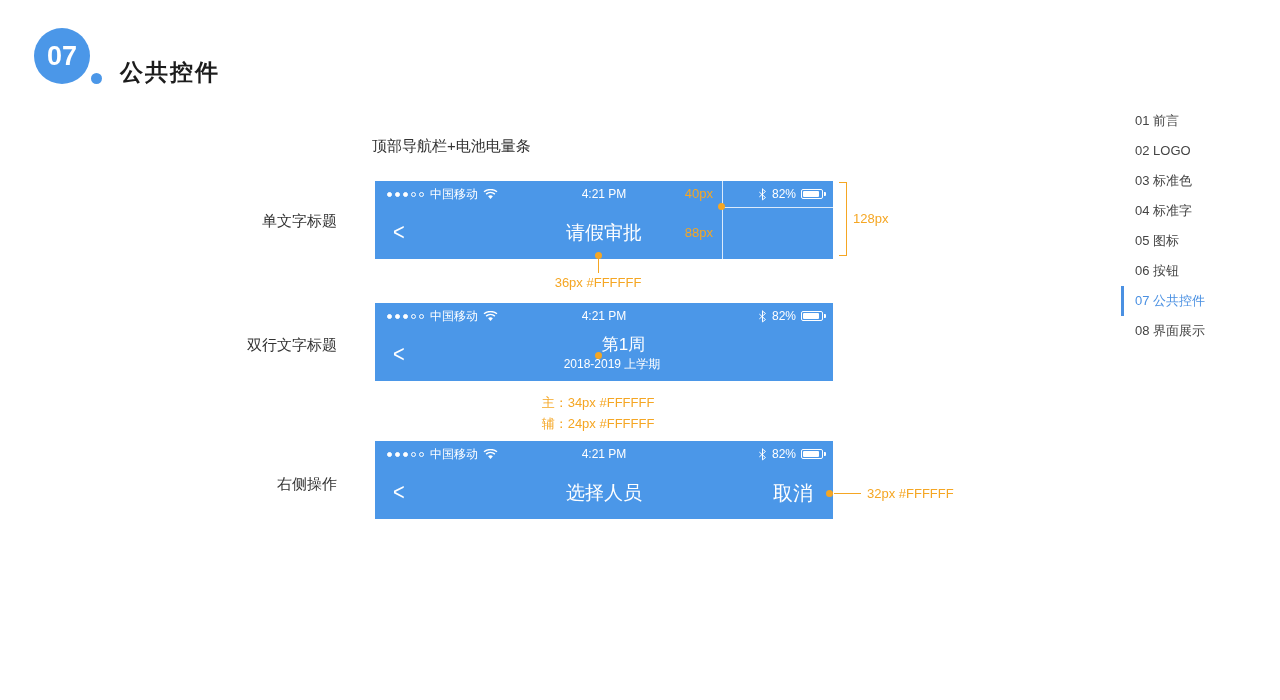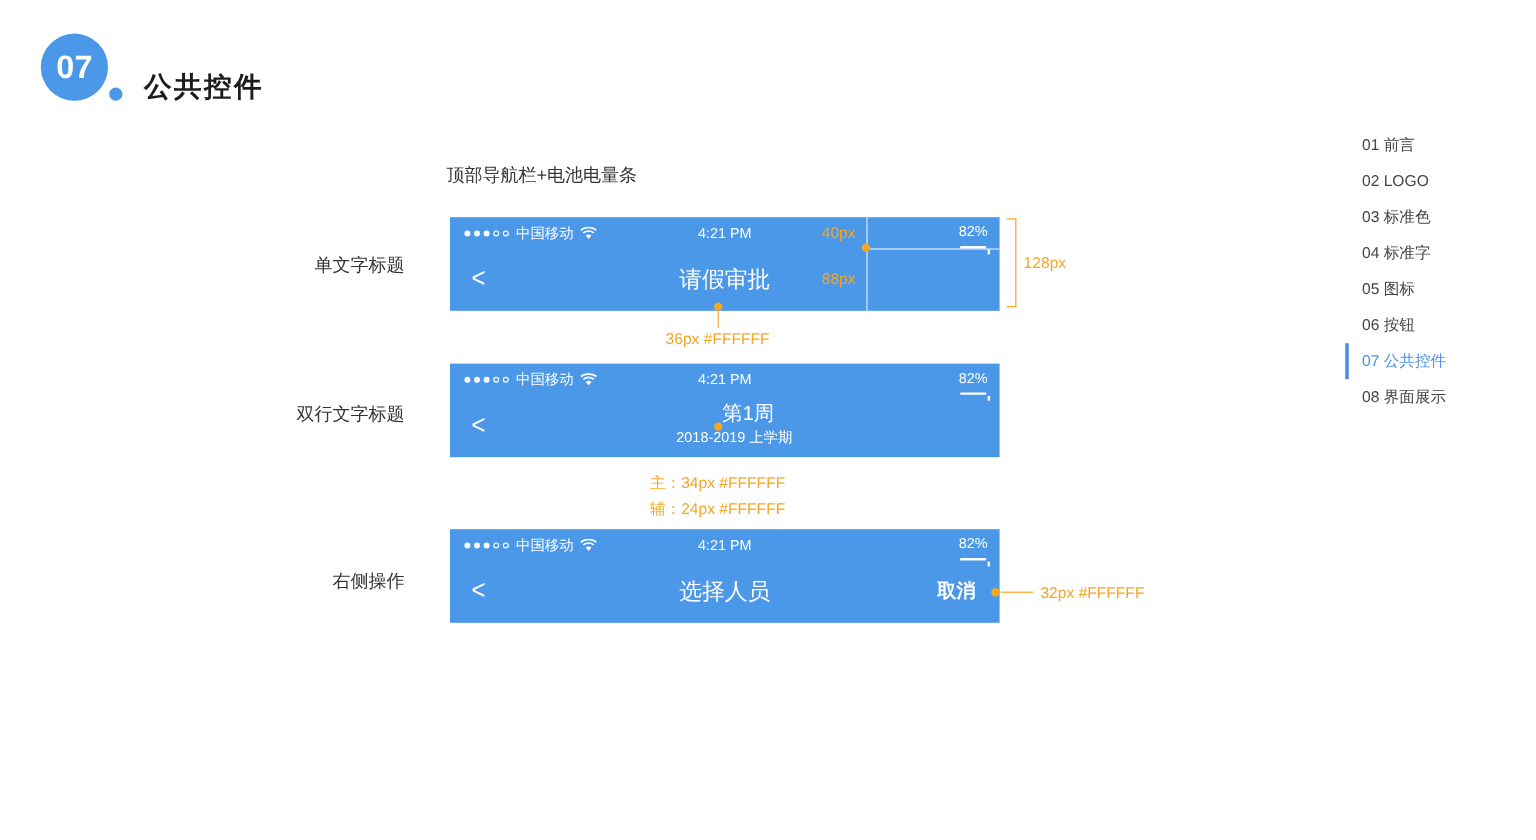--- a/index.html
+++ b/index.html
@@ -15,36 +15,36 @@
   .page-title { position:absolute; left:120px; top:57px; font-size:23px; font-weight:600; color:#1c1c1c; letter-spacing:2px; }
 
   
   .group-title { position:absolute; left:372px; top:137px; font-size:15px; color:#333; }
   .ex-label { position:absolute; left:177px; width:160px; text-align:right; font-size:15px; color:#333; }
 
   
   .bar { position:absolute; left:375px; width:458px; height:78px; background:#4b97e8; }
   .statusbar { position:absolute; left:0; right:0; top:0; height:26px; }
   .sb-left { position:absolute; left:12px; top:0; height:26px; display:flex; align-items:center; gap:5px; }
-  .sb-right { position:absolute; right:10px; top:0; height:26px; display:flex; align-items:center; gap:5px;flex-direction:column; }
+  .sb-right { position:absolute; right:10px; top:0; height:26px; display:flex; align-items:center; gap:5px; }
   .sig { display:flex; gap:3px; align-items:center; margin-right:1px; }
   .sig .d { width:5px; height:5px; border:1px solid #fff; border-radius:50%; display:block; }
   .sig .d.f { background:#fff; }
   .carrier,.pct { font-size:12px; color:#fff; }
   .time { position:absolute; left:0; right:0; top:0; line-height:26px; text-align:center; font-size:12px; color:#fff; }
   .batt { position:relative; width:22px; height:10px; border:1px solid #fff; border-radius:2px; display:inline-block; }
   .batt::after { content:""; position:absolute; right:-4px; top:2px; width:2px; height:4px; background:#fff; border-radius:0 1px 1px 0; }
   .batt-fill { position:absolute; left:1px; top:1px; bottom:1px; width:82%; background:#fff; border-radius:1px; }
 
   .navrow { position:absolute; left:0; right:0; top:26px; height:52px; }
   .back { position:absolute; left:18px; top:50%; transform:translateY(-50%) scaleY(1.15); font-size:20px; color:#fff; font-weight:400; cursor:pointer; }
   .nav-title { position:absolute; left:0; right:0; top:50%; transform:translateY(-50%); text-align:center; font-size:19px; color:#fff; }
   .nav-title2 { position:absolute; left:0; right:0; top:4px; text-align:center; font-size:17px; color:#fff;padding-left:39px; }
   .nav-sub { position:absolute; left:0; right:0; top:27px; text-align:center; font-size:12px; color:#fff;margin-left:16px; }
-  .nav-action { position:absolute; right:20px; top:50%; transform:translateY(-50%); font-size:16px; color:#fff; cursor:pointer;font-weight:bold; }
+  .nav-action { position:absolute; right:20px; top:50%; transform:translateY(-50%); font-size:20px; color:#fff; cursor:pointer; }
 
   
   .vline { position:absolute; left:347px; top:0; width:1px; height:78px; background:rgba(255,255,255,.8); }
   .hline { position:absolute; left:347px; top:26px; width:111px; height:1px; background:rgba(255,255,255,.8); }
   .jdot { position:absolute; left:343px; top:22px; width:7px; height:7px; border-radius:50%; background:#f5a623; }
   .mlbl { position:absolute; color:#f5a623; font-size:13px; }
   .lbl40 { right:120px; top:0; line-height:25px; }
   .lbl88 { right:120px; top:26px; line-height:52px; }
 
   

